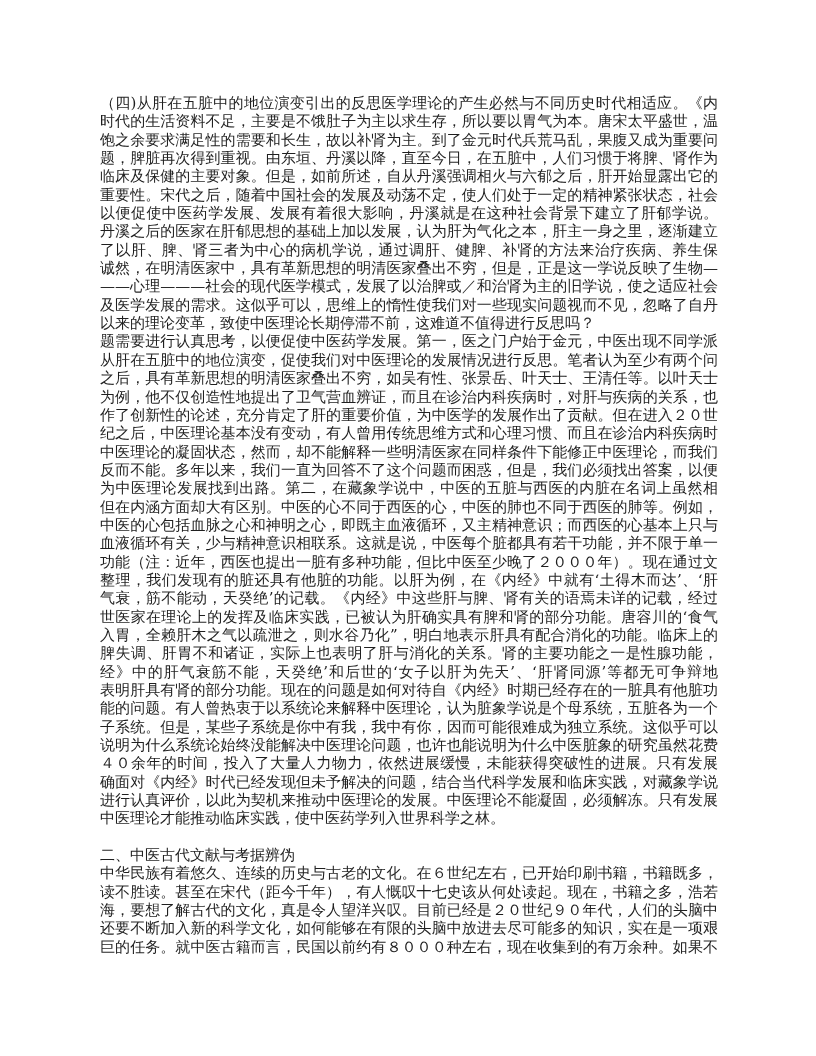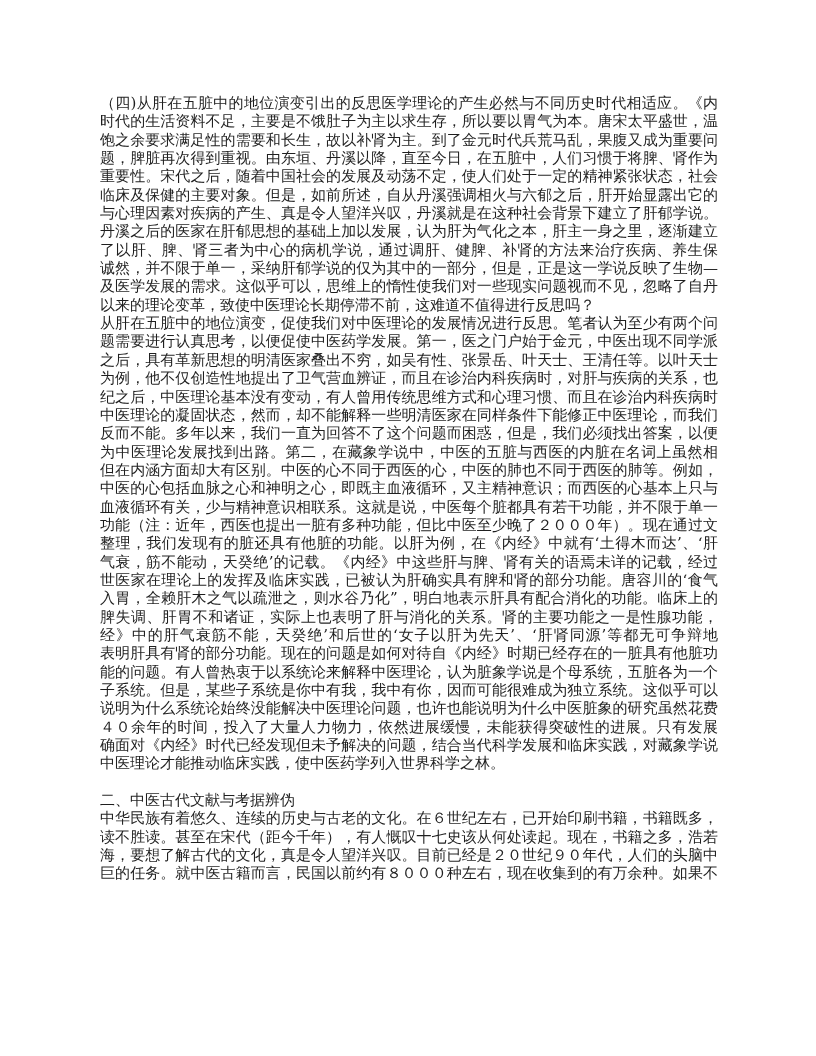--- a/index.html
+++ b/index.html
@@ -47,60 +47,64 @@
 </head>
 <body>
 
 <div class="page" style="background: rgb(255, 255, 255);">
   <div class="text-block" id="doc-body" style="color: rgb(31, 31, 31);">
       <div class="section paragraph">
         <div class="line">（四)从肝在五脏中的地位演变引出的反思医学理论的产生必然与不同历史时代相适应。《内经》</div>
         <div class="line">时代的生活资料不足，主要是不饿肚子为主以求生存，所以要以胃气为本。唐宋太平盛世，温</div>
         <div class="line">饱之余要求满足性的需要和长生，故以补肾为主。到了金元时代兵荒马乱，果腹又成为重要问</div>
         <div class="line">题，脾脏再次得到重视。由东垣、丹溪以降，直至今日，在五脏中，人们习惯于将脾、肾作为</div>
+        <div class="line">临床及保健的主要对象。但是，如前所述，自从丹溪强调相火与六郁之后，肝开始显露出它的</div>
         <div class="line">重要性。宋代之后，随着中国社会的发展及动荡不定，使人们处于一定的精神紧张状态，社会</div>
-        <div class="line">临床及保健的主要对象。但是，如前所述，自从丹溪强调相火与六郁之后，肝开始显露出它的</div>
-        <div class="line">与心理因素对疾病的产生、真是令人望洋兴叹，丹溪就是在这种社会背景下建立了肝郁学说。</div>
+        <div class="line">以便促使中医药学发展、发展有着很大影响，丹溪就是在这种社会背景下建立了肝郁学说。</div>
         <div class="line">丹溪之后的医家在肝郁思想的基础上加以发展，认为肝为气化之本，肝主一身之里，逐渐建立</div>
         <div class="line">了以肝、脾、肾三者为中心的病机学说，通过调肝、健脾、补肾的方法来治疗疾病、养生保健。</div>
-        <div class="line">诚然，并不限于单一，采纳肝郁学说的仅为其中的一部分，但是，正是这一学说反映了生物—</div>
+        <div class="line">诚然，在明清医家中，具有革新思想的明清医家叠出不穷，但是，正是这一学说反映了生物—</div>
+        <div class="line">——心理———社会的现代医学模式，发展了以治脾或／和治肾为主的旧学说，使之适应社会</div>
         <div class="line">及医学发展的需求。这似乎可以，思维上的惰性使我们对一些现实问题视而不见，忽略了自丹溪</div>
         <div class="line no-justify">以来的理论变革，致使中医理论长期停滞不前，这难道不值得进行反思吗？</div>
       </div>
       <div class="section paragraph">
+        <div class="line">题需要进行认真思考，以便促使中医药学发展。第一，医之门户始于金元，中医出现不同学派</div>
         <div class="line">从肝在五脏中的地位演变，促使我们对中医理论的发展情况进行反思。笔者认为至少有两个问</div>
-        <div class="line">题需要进行认真思考，以便促使中医药学发展。第一，医之门户始于金元，中医出现不同学派</div>
         <div class="line">之后，具有革新思想的明清医家叠出不穷，如吴有性、张景岳、叶天士、王清任等。以叶天士</div>
         <div class="line">为例，他不仅创造性地提出了卫气营血辨证，而且在诊治内科疾病时，对肝与疾病的关系，也</div>
+        <div class="line">作了创新性的论述，充分肯定了肝的重要价值，为中医学的发展作出了贡献。但在进入２０世</div>
         <div class="line">纪之后，中医理论基本没有变动，有人曾用传统思维方式和心理习惯、而且在诊治内科疾病时</div>
         <div class="line">中医理论的凝固状态，然而，却不能解释一些明清医家在同样条件下能修正中医理论，而我们</div>
         <div class="line">反而不能。多年以来，我们一直为回答不了这个问题而困惑，但是，我们必须找出答案，以便</div>
         <div class="line">为中医理论发展找到出路。第二，在藏象学说中，中医的五脏与西医的内脏在名词上虽然相同，</div>
         <div class="line">但在内涵方面却大有区别。中医的心不同于西医的心，中医的肺也不同于西医的肺等。例如，</div>
         <div class="line">中医的心包括血脉之心和神明之心，即既主血液循环，又主精神意识；而西医的心基本上只与</div>
         <div class="line">血液循环有关，少与精神意识相联系。这就是说，中医每个脏都具有若干功能，并不限于单一</div>
         <div class="line">功能（注：近年，西医也提出一脏有多种功能，但比中医至少晚了２０００年）。现在通过文献</div>
         <div class="line">整理，我们发现有的脏还具有他脏的功能。以肝为例，在《内经》中就有‘土得木而达’、‘肝</div>
         <div class="line">气衰，筋不能动，天癸绝’的记载。《内经》中这些肝与脾、肾有关的语焉未详的记载，经过后</div>
         <div class="line">世医家在理论上的发挥及临床实践，已被认为肝确实具有脾和肾的部分功能。唐容川的‘食气</div>
         <div class="line">入胃，全赖肝木之气以疏泄之，则水谷乃化”，明白地表示肝具有配合消化的功能。临床上的肝</div>
         <div class="line">脾失调、肝胃不和诸证，实际上也表明了肝与消化的关系。肾的主要功能之一是性腺功能，《内</div>
         <div class="line">经》中的肝气衰筋不能，天癸绝’和后世的‘女子以肝为先天’、‘肝肾同源’等都无可争辩地</div>
         <div class="line">表明肝具有肾的部分功能。现在的问题是如何对待自《内经》时期已经存在的一脏具有他脏功</div>
         <div class="line">能的问题。有人曾热衷于以系统论来解释中医理论，认为脏象学说是个母系统，五脏各为一个</div>
         <div class="line">子系统。但是，某些子系统是你中有我，我中有你，因而可能很难成为独立系统。这似乎可以</div>
         <div class="line">说明为什么系统论始终没能解决中医理论问题，也许也能说明为什么中医脏象的研究虽然花费</div>
         <div class="line">４０余年的时间，投入了大量人力物力，依然进展缓慢，未能获得突破性的进展。只有发展</div>
         <div class="line">确面对《内经》时代已经发现但未予解决的问题，结合当代科学发展和临床实践，对藏象学说</div>
+        <div class="line">进行认真评价，以此为契机来推动中医理论的发展。中医理论不能凝固，必须解冻。只有发展</div>
         <div class="line no-justify">中医理论才能推动临床实践，使中医药学列入世界科学之林。</div>
       </div>
       <div class="section spacer"></div>
       <div class="section heading">
         <div class="line no-justify">二、中医古代文献与考据辨伪</div>
       </div>
       <div class="section paragraph">
         <div class="line">中华民族有着悠久、连续的历史与古老的文化。在６世纪左右，已开始印刷书籍，书籍既多，</div>
         <div class="line">读不胜读。甚至在宋代（距今千年），有人慨叹十七史该从何处读起。现在，书籍之多，浩若烟</div>
         <div class="line">海，要想了解古代的文化，真是令人望洋兴叹。目前已经是２０世纪９０年代，人们的头脑中</div>
+        <div class="line">还要不断加入新的科学文化，如何能够在有限的头脑中放进去尽可能多的知识，实在是一项艰</div>
         <div class="line">巨的任务。就中医古籍而言，民国以前约有８０００种左右，现在收集到的有万余种。如果不</div>
       </div>
     </div>
 </div>
 
 </body></html>

